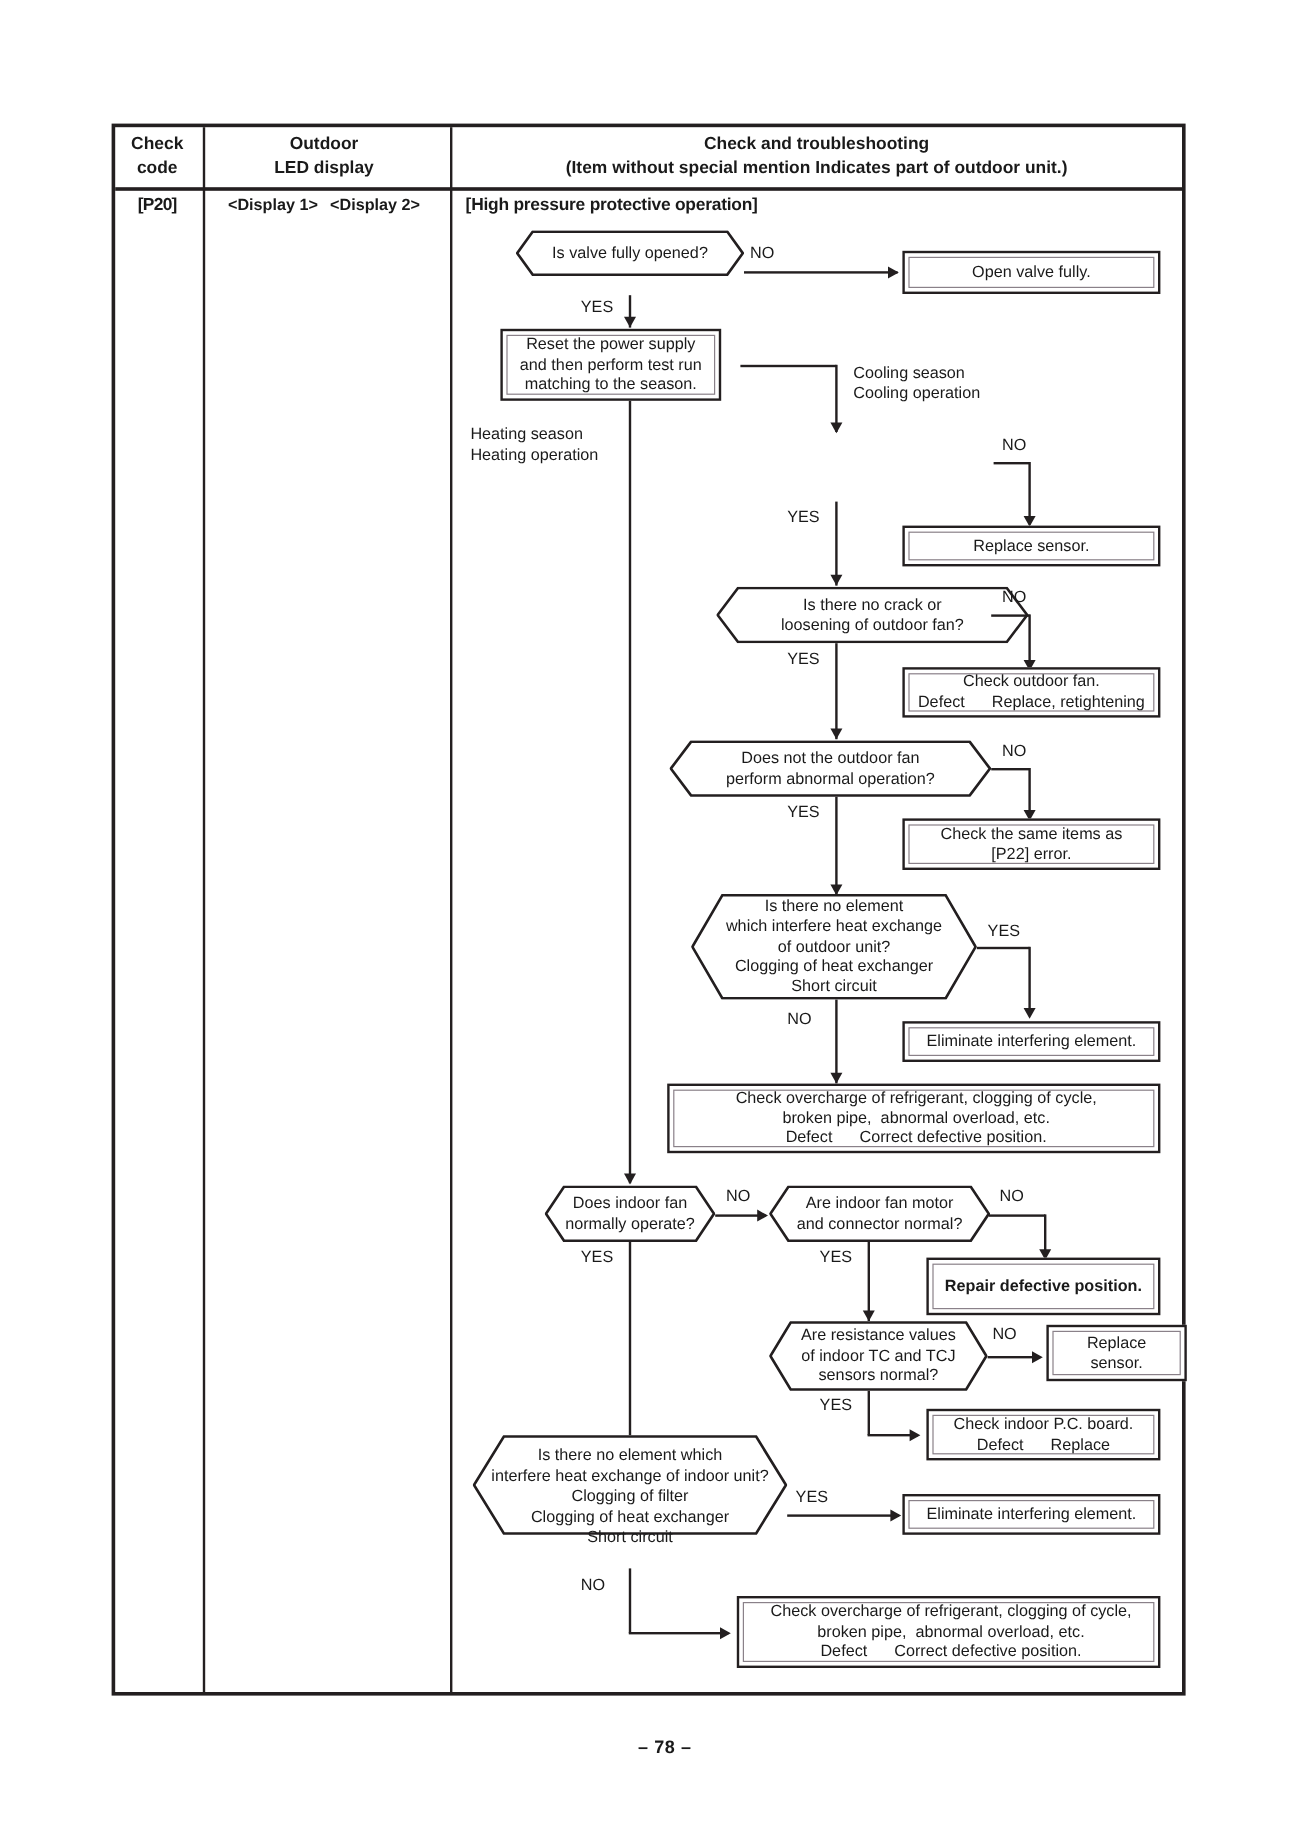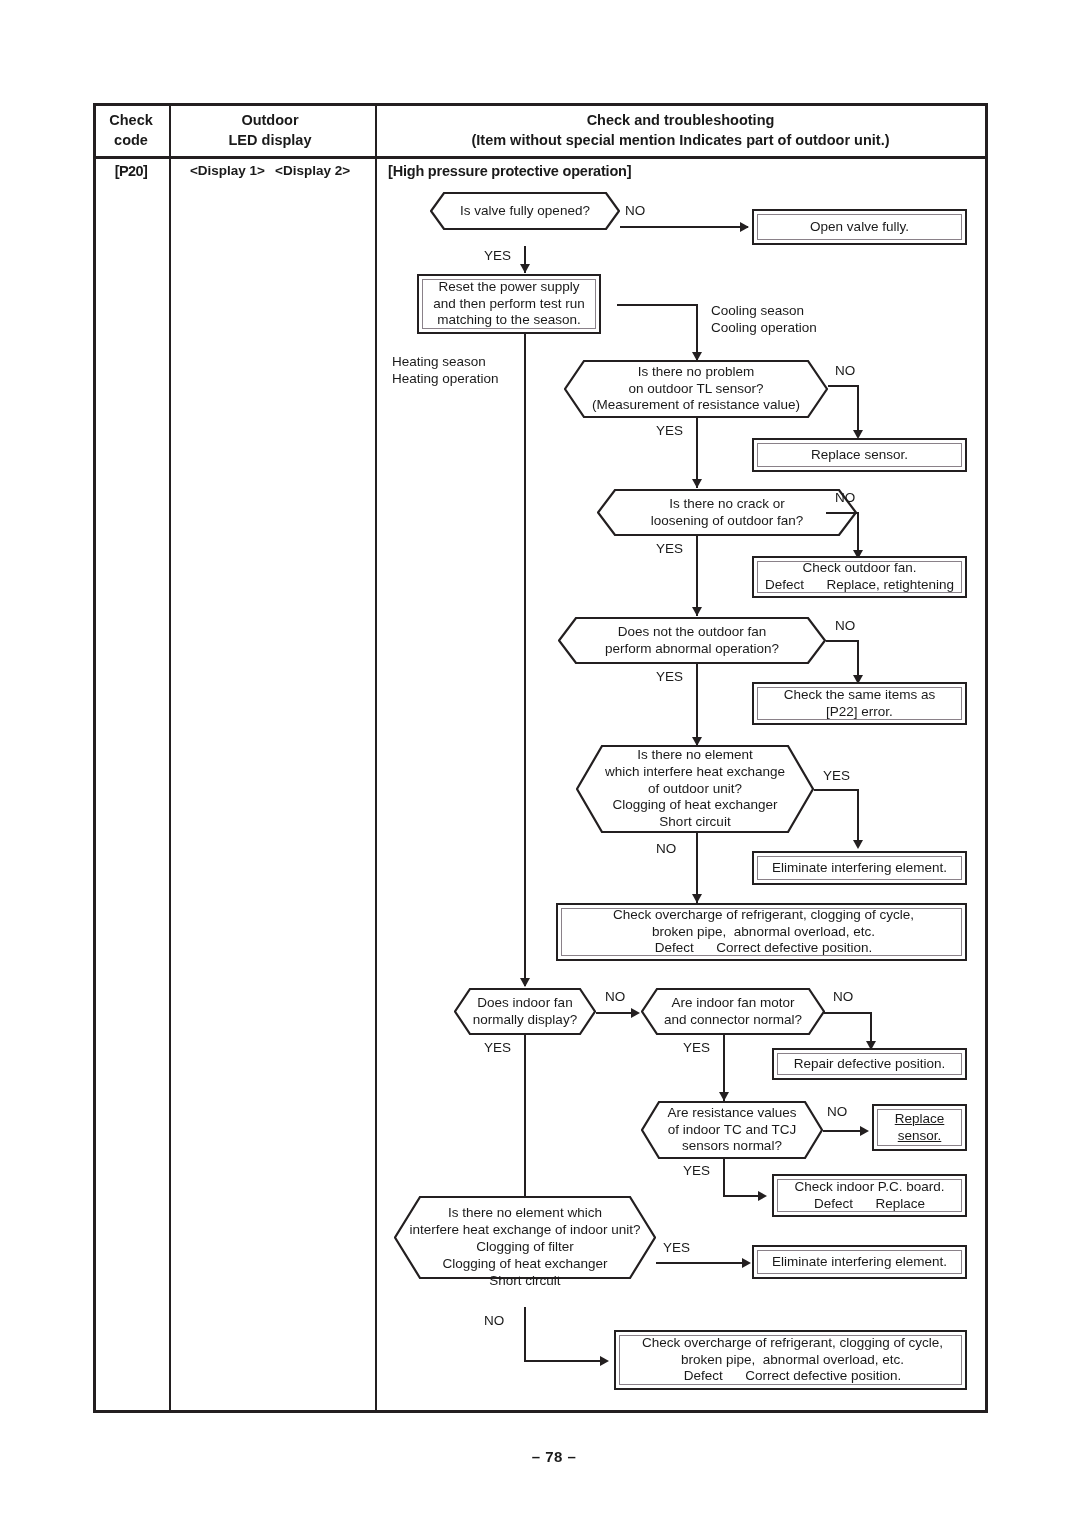--- a/index.html
+++ b/index.html
@@ -242,28 +242,20 @@
   <div class="vline" style="left:696px; top:304px; height:56px;"></div>
   <div class="arr-down" style="left:692px; top:352px;"></div>
   <div class="lbl" style="left:711px; top:303px;">Cooling season
 Cooling operation</div>
 
   <div class="lbl" style="left:392px; top:354px;">Heating season
 Heating operation</div>
   <div class="vline" style="left:524px; top:334px; height:652px;"></div>
   <div class="arr-down" style="left:520px; top:978px;"></div>
 
-  <div class="hex" style="left:564px; top:360px; width:264px; height:58px;">
-    <svg class="hexbg" viewBox="0 0 264 58" preserveAspectRatio="none">
-      <polygon points="20,1 244,1 263,29 244,57 20,57 1,29" fill="#fff" stroke="#231f20" stroke-width="2.2"></polygon>
-    </svg>
-    <div class="hextxt" style="padding:0 14px">Is there no problem
-on outdoor TL sensor?
-(Measurement of resistance value)</div>
-  </div>
 
   <div class="lbl" style="left:835px; top:363px;">NO</div>
   <div class="hline" style="left:828px; top:385px; width:30px;"></div>
   <div class="vline" style="left:857px; top:385px; height:52px;"></div>
   <div class="arr-down" style="left:853px; top:430px;"></div>
 
   <div class="box" style="left:752px; top:438px; width:215px; height:34px;">
     <div class="inner">
         <span class="ln">Replace sensor.</span>
       </div>
@@ -353,41 +345,41 @@
       <span class="ln">broken pipe,  abnormal overload, etc.</span>
       <span class="ln">Defect      Correct defective position.</span>
     </div>
   </div>
 
   <div class="hex" style="left:454px; top:988px; width:142px; height:47px;">
     <svg class="hexbg" viewBox="0 0 142 47" preserveAspectRatio="none">
       <polygon points="16,1 126,1 141,23.5 126,46 16,46 1,23.5" fill="#fff" stroke="#231f20" stroke-width="2.2"></polygon>
     </svg>
     <div class="hextxt" style="padding:0 8px">Does indoor fan
-normally display?</div>
+normally operate?</div>
   </div>
 
   <div class="lbl" style="left:605px; top:989px;">NO</div>
   <div class="hline" style="left:596px; top:1012px; width:42px;"></div>
   <div class="arr-right" style="left:631px; top:1008px;"></div>
 
   <div class="hex" style="left:641px; top:988px; width:184px; height:47px;">
     <svg class="hexbg" viewBox="0 0 184 47" preserveAspectRatio="none">
       <polygon points="16,1 168,1 183,23.5 168,46 16,46 1,23.5" fill="#fff" stroke="#231f20" stroke-width="2.2"></polygon>
     </svg>
     <div class="hextxt" style="padding:0 8px">Are indoor fan motor
 and connector normal?</div>
   </div>
 
   <div class="lbl" style="left:833px; top:989px;">NO</div>
   <div class="hline" style="left:824px; top:1012px; width:47px;"></div>
   <div class="vline" style="left:870px; top:1012px; height:36px;"></div>
   <div class="arr-down" style="left:866px; top:1041px;"></div>
 
-  <div class="box" style="left:772px; top:1048px; width:195px; height:32px;">
+  <div class="box" style="left:772px; top:1048px; width:195px; height:48px;font-weight:bold;">
     <div class="inner">
         <span class="ln">Repair defective position.</span>
       </div>
   </div>
 
   <div class="lbl" style="left:484px; top:1040px;">YES</div>
   <div class="vline" style="left:524px; top:1035px; height:190px;"></div>
   <div class="arr-down" style="left:520px; top:1216px;"></div>
 
   <div class="lbl" style="left:683px; top:1040px;">YES</div>
@@ -400,21 +392,21 @@
     </svg>
     <div class="hextxt" style="padding:0 6px">Are resistance values
 of indoor TC and TCJ
 sensors normal?</div>
   </div>
 
   <div class="lbl" style="left:827px; top:1104px;">NO</div>
   <div class="hline" style="left:823px; top:1130px; width:44px;"></div>
   <div class="arr-right" style="left:860px; top:1126px;"></div>
 
-  <div class="box" style="left:872px; top:1104px; width:95px; height:47px;text-decoration:underline;">
+  <div class="box" style="left:872px; top:1104px; width:117px; height:47px;">
     <div class="inner">
         <span class="ln" style="white-space:pre-line">Replace
 sensor.</span>
       </div>
   </div>
 
   <div class="lbl" style="left:683px; top:1163px;">YES</div>
   <div class="vline" style="left:723px; top:1159px; height:37px;"></div>
   <div class="hline" style="left:723px; top:1195px; width:42px;"></div>
   <div class="arr-right" style="left:758px; top:1191px;"></div>

